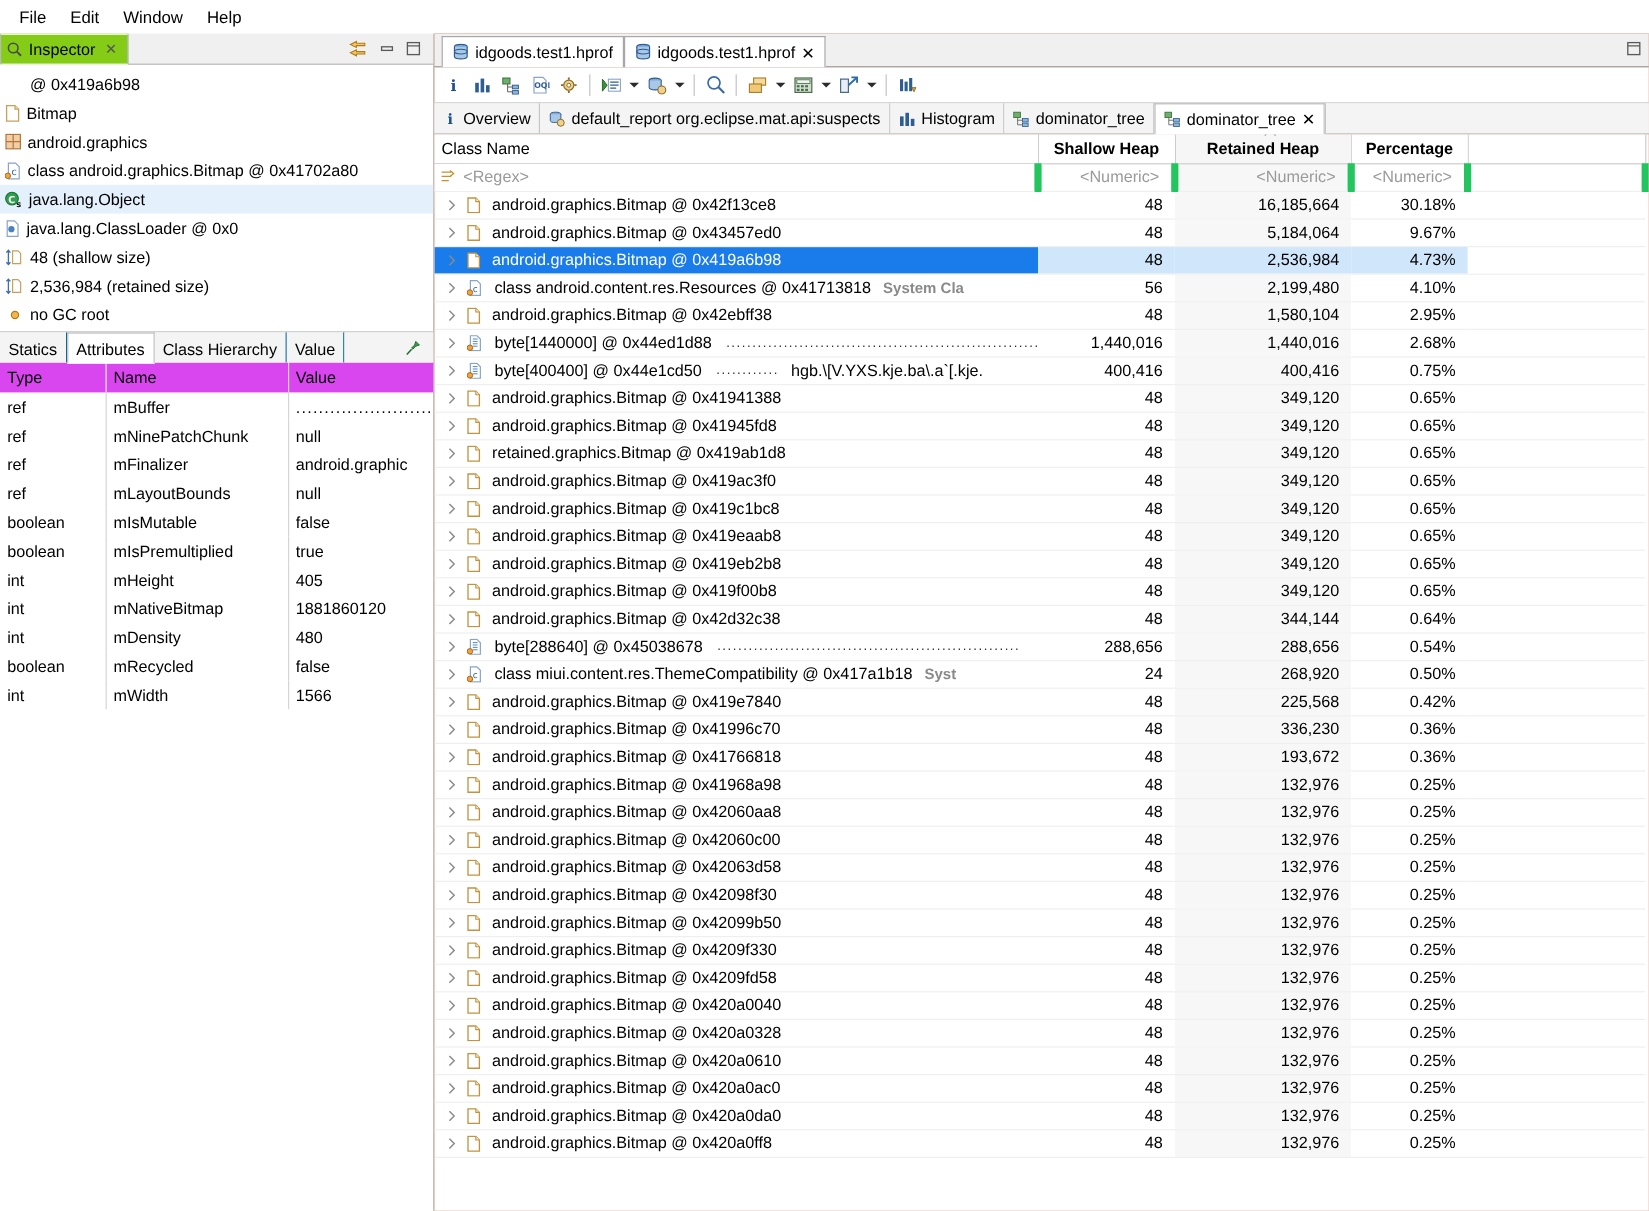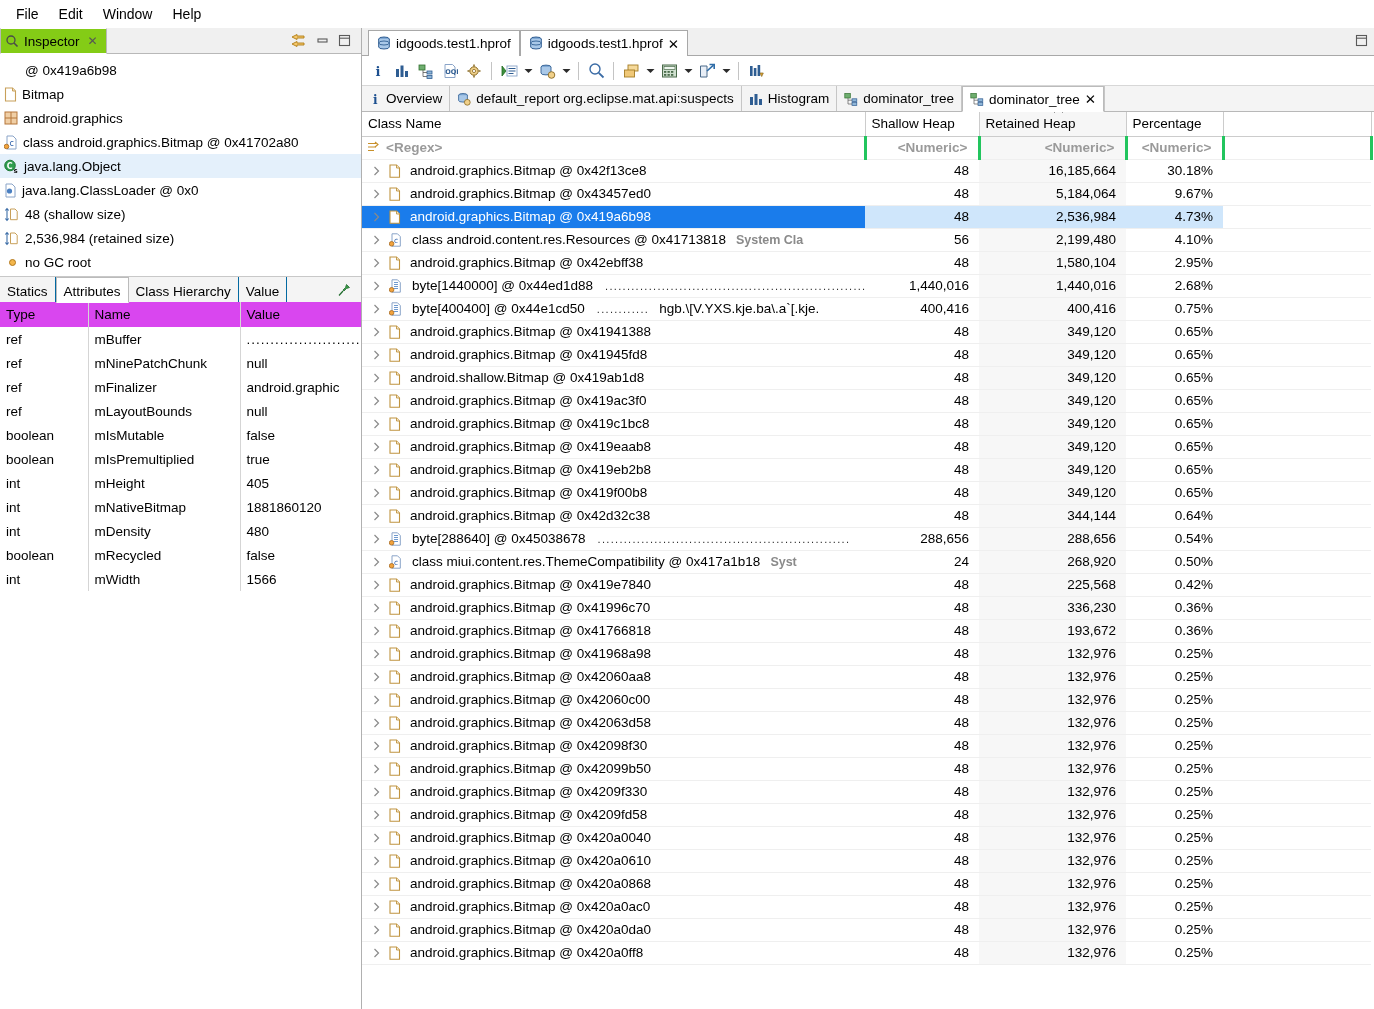--- a/index.html
+++ b/index.html
@@ -255,31 +255,30 @@
   table.tree th {
     font-weight: normal;
     text-align: left;
     height: 24px;
     padding: 2px 6px;
     border-right: 1px solid #ccc;
     border-bottom: 1px solid #ccc;
     background: #ffffff;
     position: relative;
   }
-  table.tree th.num { text-align: left; }
+  table.tree th.num { text-align: center; font-weight: bold; }
   table.tree th.sorted { background: #f6f6f6; }
 
   tr.filter-row td {
     height: 23px;
     padding: 1px 6px;
-    border-right: 3px solid #22c55e;
+    border-right: 6px solid #22c55e;
     border-bottom: 1px solid #ccc;
     color: #9a9a9a;
     background: #ffffff;
-    font-weight: bold;
   }
   tr.filter-row td.num { text-align: right; }
   tr.filter-row td.sorted { background: #f6f6f6; }
   tr.filter-row td.c1 { padding-left: 24px; position: relative; }
 
   table.tree td {
     height: 23px;
     padding: 1px 6px;
     border-bottom: 1px solid #efefef;
     white-space: nowrap;
@@ -1011,21 +1010,21 @@
                     <svg width="7" height="10" viewBox="0 0 7 10">
                       <path d="M1.5 1 L5.5 5 L1.5 9" fill="none" stroke="currentColor" stroke-width="1.2"></path>
                     </svg>
                   </span>
                   <span style="display: flex; align-items: center; margin-right: 5px;">
                     <svg width="12" height="14" viewBox="0 0 12 14">
                       <path d="M1 1 h6.5 l3 3 v9.2 h-9.5 z" fill="#ffffff" stroke="#c09440" stroke-width="1.1"></path>
                       <path d="M7.5 1 v3 h3" fill="#f6ead2" stroke="#c09440" stroke-width="0.9"></path>
                     </svg>
                   </span>
-                  <span>android.shallow.Bitmap @ 0x419ab1d8</span>
+                  <span>retained.graphics.Bitmap @ 0x419ab1d8</span>
                 </div>
               </td>
               <td class="num">48</td>
               <td class="num sorted">349,120</td>
               <td class="num">0.65%</td>
               <td class="pad"></td>
             </tr>
             <tr class="data-row">
               <td>
                 <div class="cls-cell">
@@ -1477,21 +1476,21 @@
                     <svg width="7" height="10" viewBox="0 0 7 10">
                       <path d="M1.5 1 L5.5 5 L1.5 9" fill="none" stroke="currentColor" stroke-width="1.2"></path>
                     </svg>
                   </span>
                   <span style="display: flex; align-items: center; margin-right: 5px;">
                     <svg width="12" height="14" viewBox="0 0 12 14">
                       <path d="M1 1 h6.5 l3 3 v9.2 h-9.5 z" fill="#ffffff" stroke="#c09440" stroke-width="1.1"></path>
                       <path d="M7.5 1 v3 h3" fill="#f6ead2" stroke="#c09440" stroke-width="0.9"></path>
                     </svg>
                   </span>
-                  <span>android.graphics.Bitmap @ 0x420a0610</span>
+                  <span>android.graphics.Bitmap @ 0x420a0328</span>
                 </div>
               </td>
               <td class="num">48</td>
               <td class="num sorted">132,976</td>
               <td class="num">0.25%</td>
               <td class="pad"></td>
             </tr>
             <tr class="data-row">
               <td>
                 <div class="cls-cell">
@@ -1499,21 +1498,21 @@
                     <svg width="7" height="10" viewBox="0 0 7 10">
                       <path d="M1.5 1 L5.5 5 L1.5 9" fill="none" stroke="currentColor" stroke-width="1.2"></path>
                     </svg>
                   </span>
                   <span style="display: flex; align-items: center; margin-right: 5px;">
                     <svg width="12" height="14" viewBox="0 0 12 14">
                       <path d="M1 1 h6.5 l3 3 v9.2 h-9.5 z" fill="#ffffff" stroke="#c09440" stroke-width="1.1"></path>
                       <path d="M7.5 1 v3 h3" fill="#f6ead2" stroke="#c09440" stroke-width="0.9"></path>
                     </svg>
                   </span>
-                  <span>android.graphics.Bitmap @ 0x420a0868</span>
+                  <span>android.graphics.Bitmap @ 0x420a0610</span>
                 </div>
               </td>
               <td class="num">48</td>
               <td class="num sorted">132,976</td>
               <td class="num">0.25%</td>
               <td class="pad"></td>
             </tr>
             <tr class="data-row">
               <td>
                 <div class="cls-cell">

